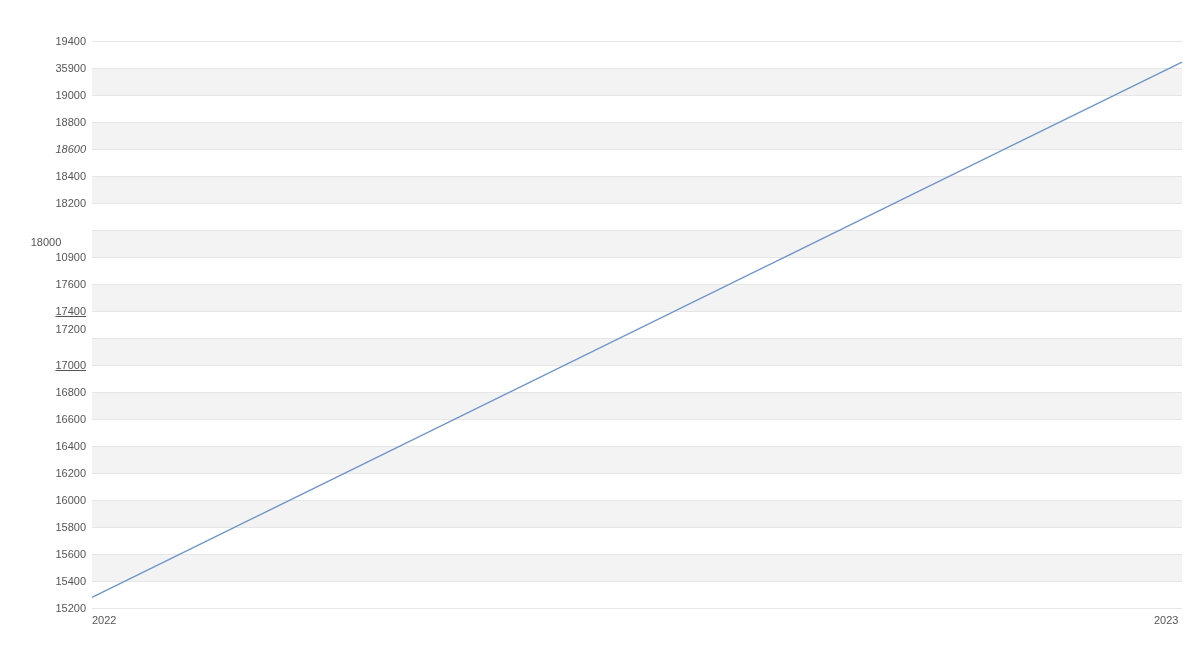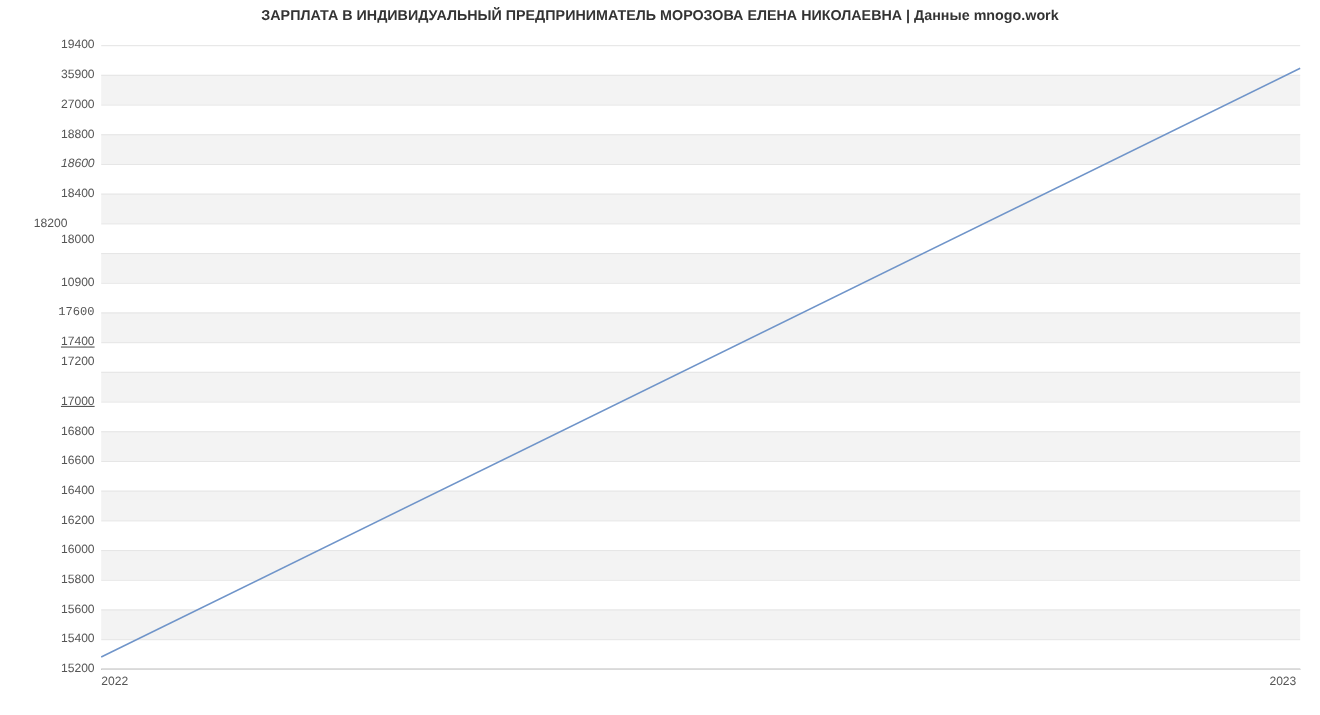--- a/index.html
+++ b/index.html
@@ -73,21 +73,20 @@
   svg.line path {
     fill: none;
     stroke: #6f94c9;
     stroke-width: 1.4;
   }
 </style>
 </head>
 <body>
 
 <div class="chart-wrap">
-  <div class="title">ЗАРПЛАТА В ИНДИВИДУАЛЬНЫЙ ПРЕДПРИНИМАТЕЛЬ МОРОЗОВА ЕЛЕНА НИКОЛАЕВНА | Данные mnogo.work</div>
 
   <div class="plot" id="plot">
       <div class="band" style="top: 29.7156px; height: 27.0142px;"></div>
       <div class="band" style="top: 83.7441px; height: 27.0142px;"></div>
       <div class="band" style="top: 137.773px; height: 27.0142px;"></div>
       <div class="band" style="top: 191.801px; height: 27.0142px;"></div>
       <div class="band" style="top: 245.829px; height: 27.0142px;"></div>
       <div class="band" style="top: 299.858px; height: 27.0142px;"></div>
       <div class="band" style="top: 353.886px; height: 27.0142px;"></div>
       <div class="band" style="top: 407.915px; height: 27.0142px;"></div>
@@ -124,25 +123,25 @@
     <div class="ytick" style="top: 553.972px;">15600</div>
     <div class="ytick" style="top: 526.957px;">15800</div>
     <div class="ytick" style="top: 499.943px;">16000</div>
     <div class="ytick" style="top: 472.929px;">16200</div>
     <div class="ytick" style="top: 445.915px;">16400</div>
     <div class="ytick" style="top: 418.9px;">16600</div>
     <div class="ytick" style="top: 391.886px;">16800</div>
     <div class="ytick" style="top: 364.872px; text-decoration: underline;">17000</div>
     <div class="ytick" style="top: 329px;">17200</div>
     <div class="ytick" style="top: 310.844px; text-decoration: underline;">17400</div>
-    <div class="ytick" style="top: 283.829px; font-family: Liberation Mono, monospace;">17600</div>
+    <div class="ytick" style="top: 283.829px;">17600</div>
     <div class="ytick" style="top: 256.815px;">10900</div>
-    <div class="ytick" style="top: 218px;">18000</div>
-    <div class="ytick" style="top: 202.787px; text-align: center;">18200</div>
+    <div class="ytick" style="top: 242px; text-align: center;">18000</div>
+    <div class="ytick" style="top: 202.787px;">18200</div>
     <div class="ytick" style="top: 175.773px;">18400</div>
     <div class="ytick" style="top: 148.758px; font-style: italic;">18600</div>
     <div class="ytick" style="top: 121.744px; text-align: right;">18800</div>
-    <div class="ytick" style="top: 94.7299px;">27000</div>
+    <div class="ytick" style="top: 94.7299px;">19000</div>
     <div class="ytick" style="top: 67.7156px;">35900</div>
     <div class="ytick" style="top: 40.7014px;">19400</div>
     <div class="xtick" style="left: 92px;">2022</div>
     <div class="xtick" style="left: 1154px;">2023</div>
   </div>
 
 </body></html>

